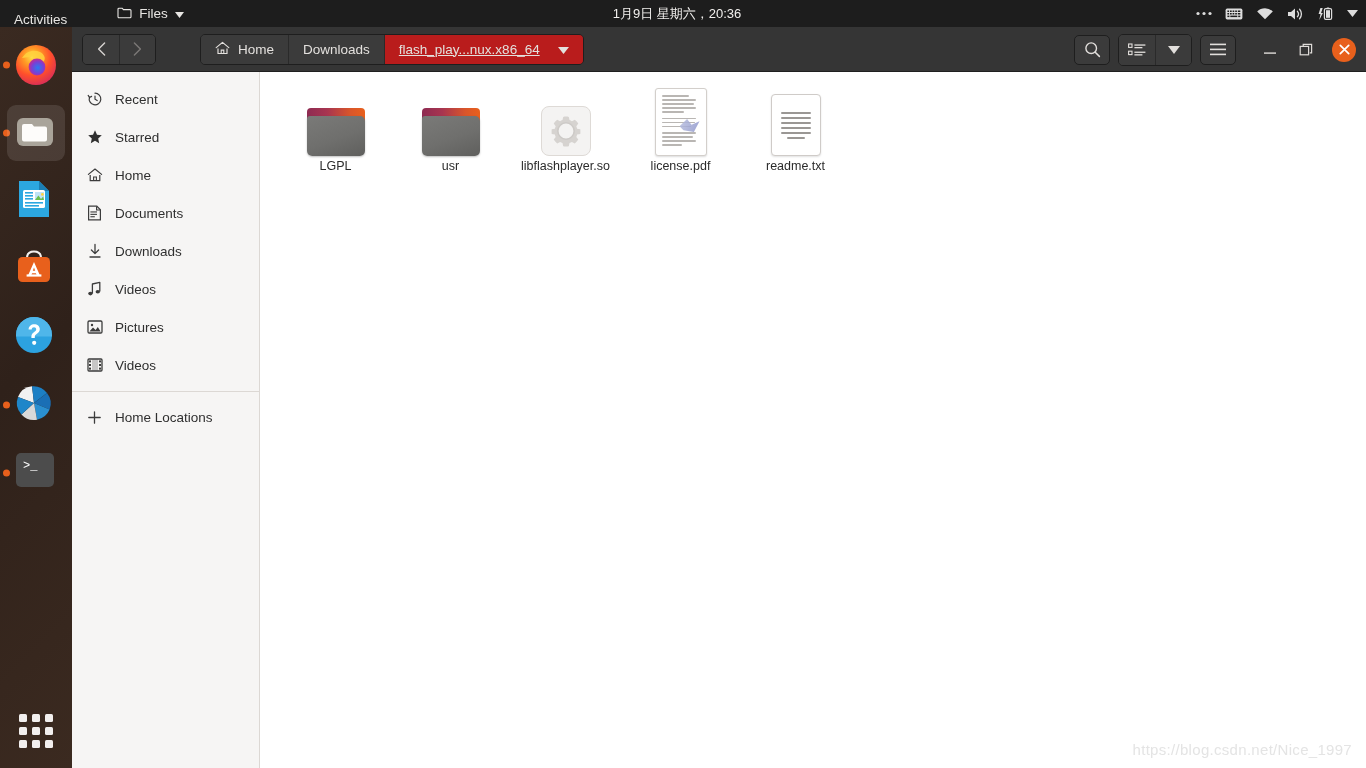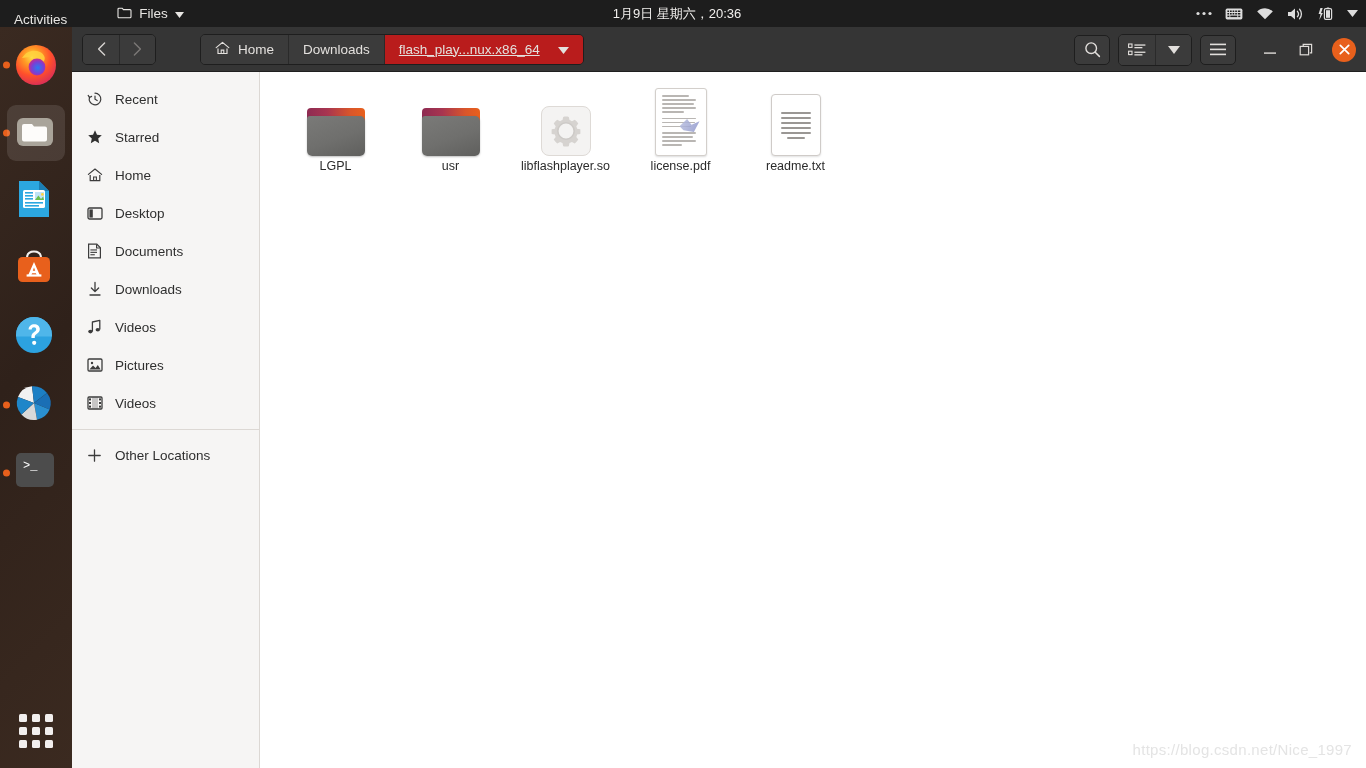--- a/index.html
+++ b/index.html
@@ -558,29 +558,20 @@
         <span class="sico">
           <svg width="16" height="16" viewBox="0 0 16 16">
             <path d="M1.4 7.4 8 2l6.6 5.4" stroke="#3c3c3c" stroke-width="1.2" fill="none" stroke-linecap="round" stroke-linejoin="round"></path>
             <path d="M3.2 8.1v5.6h9.6V8.1" stroke="#3c3c3c" stroke-width="1.2" fill="none" stroke-linejoin="round"></path>
             <path d="M6.6 13.7V10h2.8v3.7" stroke="#3c3c3c" stroke-width="1.1" fill="none"></path>
           </svg>
         </span>
         <span>Home</span>
       </div>
 
-      <div class="side-item">
-        <span class="sico">
-          <svg width="16" height="15" viewBox="0 0 16 15">
-            <rect x="1" y="2" width="14" height="11" rx="1.4" stroke="#3c3c3c" stroke-width="1.3" fill="none"></rect>
-            <rect x="2.4" y="3.4" width="3.4" height="8.2" fill="#3c3c3c"></rect>
-          </svg>
-        </span>
-        <span>Desktop</span>
-      </div>
 
       <div class="side-item">
         <span class="sico">
           <svg width="15" height="16" viewBox="0 0 15 16">
             <path d="M1.6 1.2h8.2l3.6 3.6v10H1.6z" stroke="#3c3c3c" stroke-width="1.2" fill="none"></path>
             <path d="M9.6 1.4v3.6h3.6" stroke="#3c3c3c" stroke-width="1.2" fill="none"></path>
             <g fill="#3c3c3c">
               <rect x="3.4" y="6.4" width="6.6" height="1.1"></rect>
               <rect x="3.4" y="8.8" width="6.6" height="1.1"></rect>
               <rect x="3.4" y="11.2" width="4.4" height="1.1"></rect>
@@ -642,21 +633,21 @@
 
 
       <div class="side-sep"></div>
 
       <div class="side-item">
         <span class="sico">
           <svg width="15" height="15" viewBox="0 0 15 15">
             <path d="M7.5 1.8v11.4M1.8 7.5h11.4" stroke="#3c3c3c" stroke-width="1.3" stroke-linecap="round"></path>
           </svg>
         </span>
-        <span>Other Locations</span>
+        <span>Home Locations</span>
       </div>
     </div>
 
     <div id="content">
       <div class="iconrow">
 
         <div class="fileitem">
           <div class="fthumb">
             <div class="folder">
               <div class="tab"></div>

